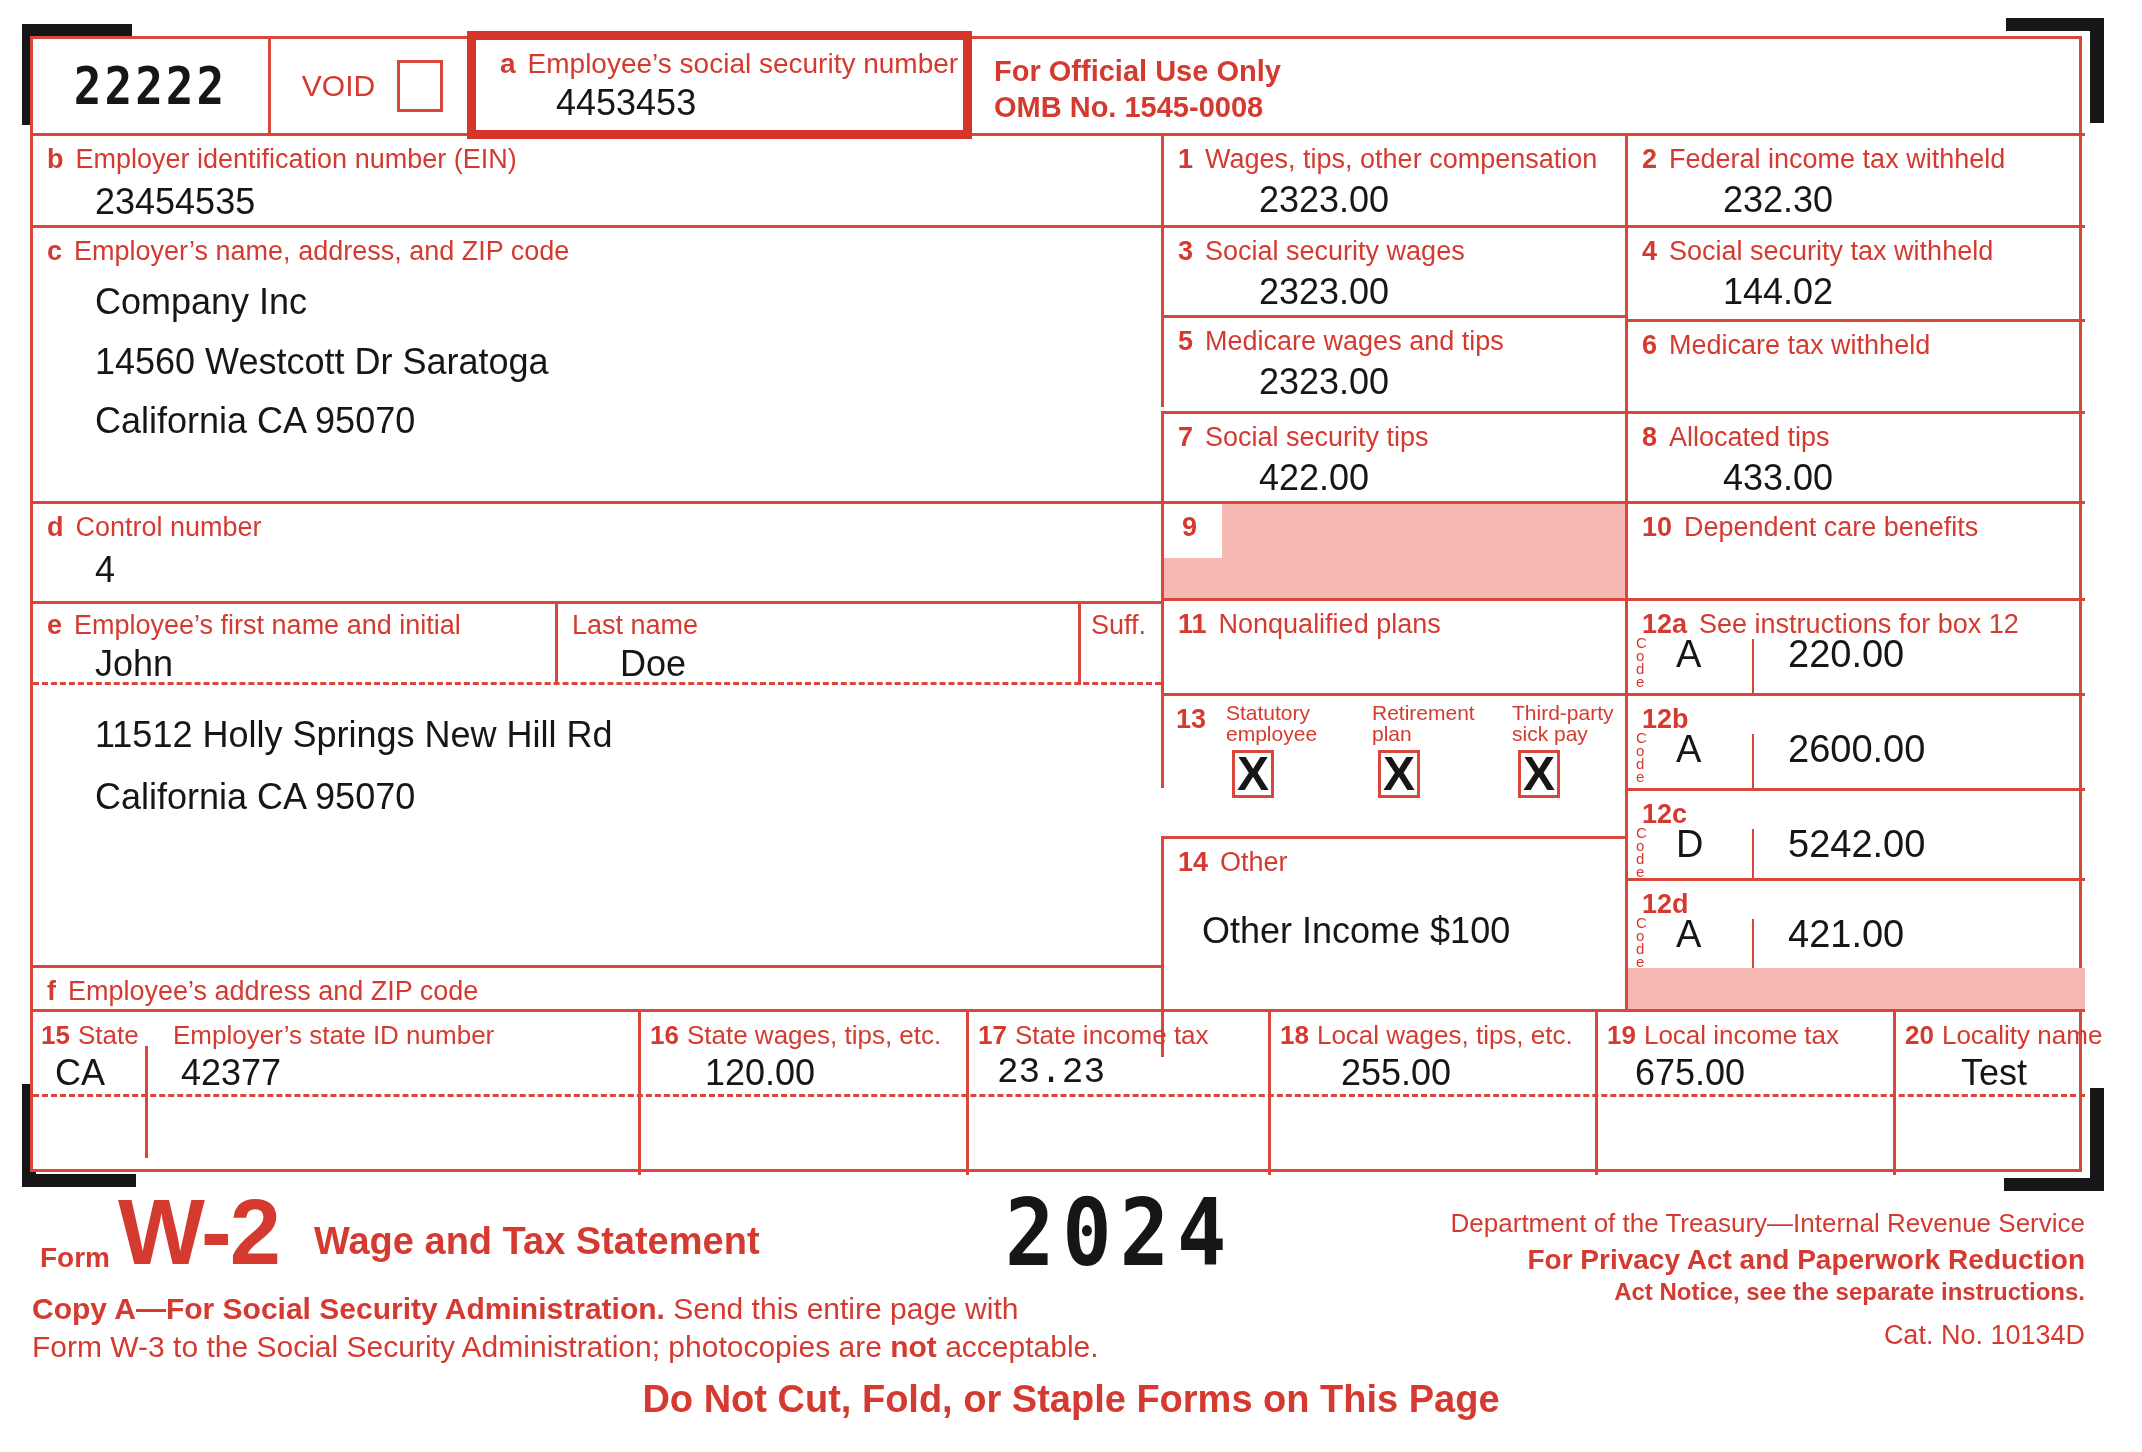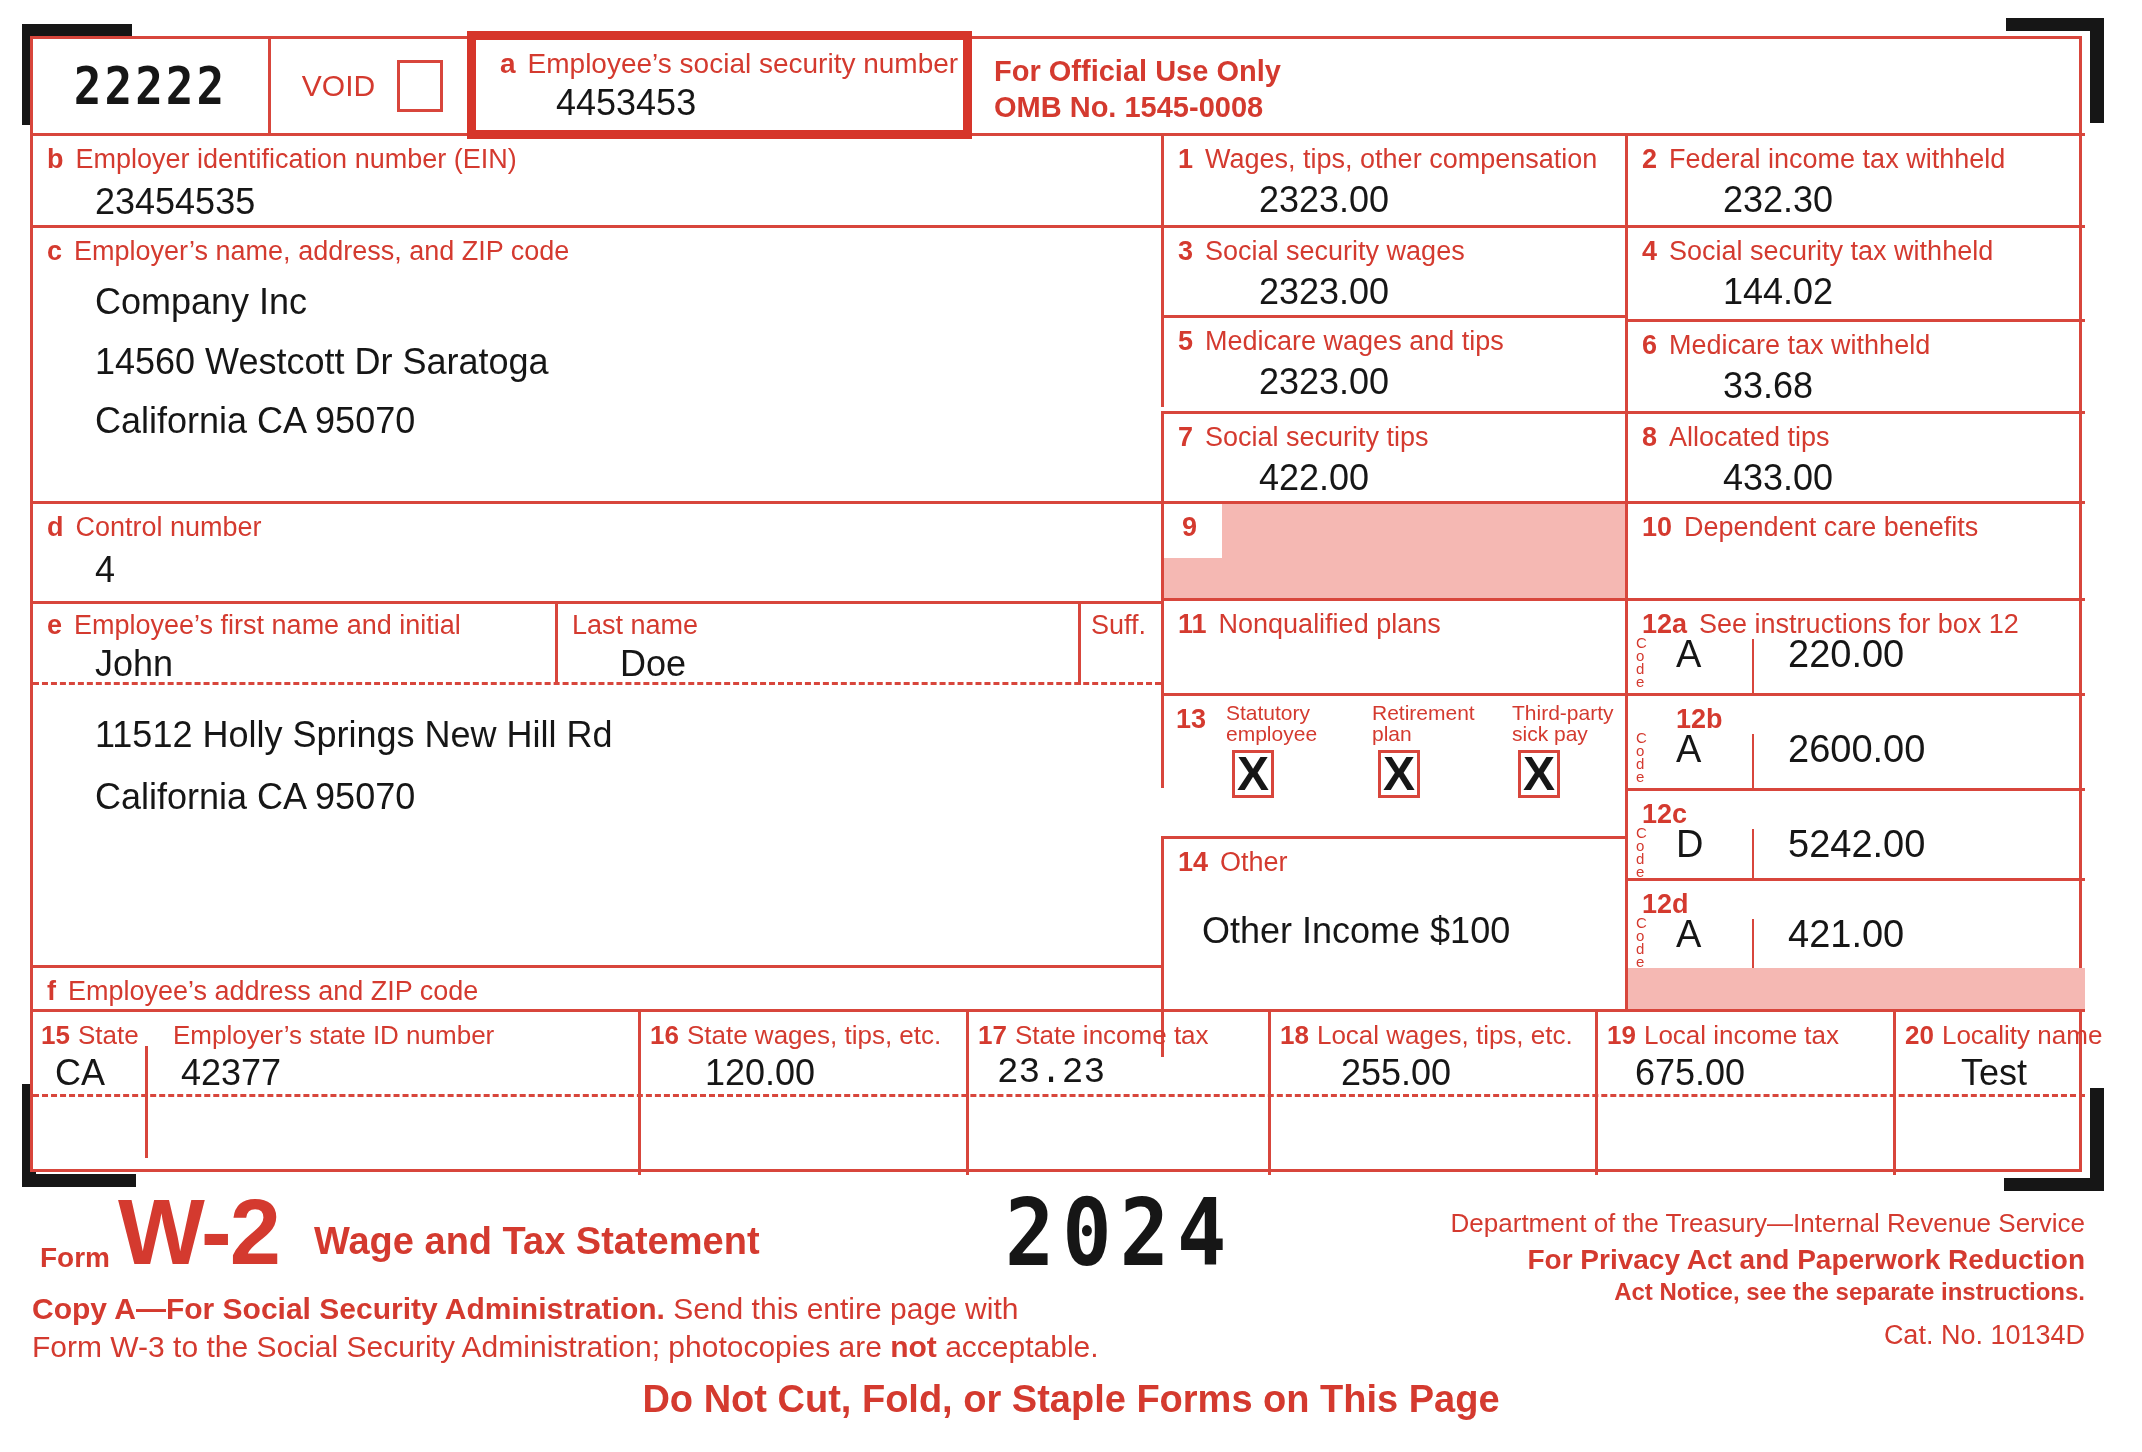--- a/index.html
+++ b/index.html
@@ -82,21 +82,21 @@
   .c-7{left:1128px;top:372px;width:464px;height:90px;}
   .c-8{left:1592px;top:372px;width:460px;height:90px;}
   .money .val{margin:6px 0 0 95px;}
   .c-9{left:1128px;top:462px;width:464px;height:97px;background:var(--pink);}
   .white-patch{position:absolute;left:0;top:0;width:58px;height:54px;background:#fff;}
   .num9{position:absolute;left:18px;top:8px;color:var(--red);font-size:27px;font-weight:700;}
   .c-10{left:1592px;top:462px;width:460px;height:97px;}
   .c-11{left:1128px;top:559px;width:464px;height:95px;}
   .c-12a{left:1592px;top:559px;width:460px;height:95px;}
   .c-13{left:1128px;top:654px;width:464px;height:95px;}
-  .c-12b{left:1592px;top:654px;width:460px;height:95px;padding-left:34px;}
+  .c-12b{left:1592px;top:654px;width:460px;height:95px;}
   .c-14{left:1128px;top:749px;width:464px;height:221px;margin-top:48px;}
   .c-14 .val{margin:34px 0 0 38px;}
   .c-12c{left:1592px;top:749px;width:460px;height:90px;}
   .c-12d{left:1592px;top:839px;width:460px;height:90px;}
   .c-12pink{left:1592px;top:929px;width:460px;height:41px;background:var(--pink);}
 
   
   .vcode{position:absolute;left:8px;top:35px;width:14px;font-size:15px;line-height:13px;word-break:break-all;color:var(--red);}
   .code-letter{position:absolute;left:48px;top:32px;font-size:38px;color:var(--black);}
   .code-line{position:absolute;left:124px;top:38px;bottom:0;width:2px;background:var(--line);}
@@ -232,21 +232,20 @@
     <div class="c bt bl money c-4">
       <div class="lbl pad"><span class="pre">4</span><span>Social security tax withheld</span></div>
       <div class="val">144.02</div>
     </div>
     <div class="c bt bl money c-5">
       <div class="lbl pad"><span class="pre">5</span><span>Medicare wages and tips</span></div>
       <div class="val">2323.00</div>
     </div>
     <div class="c bt bl money c-6">
       <div class="lbl pad"><span class="pre">6</span><span>Medicare tax withheld</span></div>
-      <div class="val">33.68</div>
     </div>
     <div class="c bt bl money c-7">
       <div class="lbl pad"><span class="pre">7</span><span>Social security tips</span></div>
       <div class="val">422.00</div>
     </div>
     <div class="c bt bl money c-8">
       <div class="lbl pad"><span class="pre">8</span><span>Allocated tips</span></div>
       <div class="val">433.00</div>
     </div>
 

